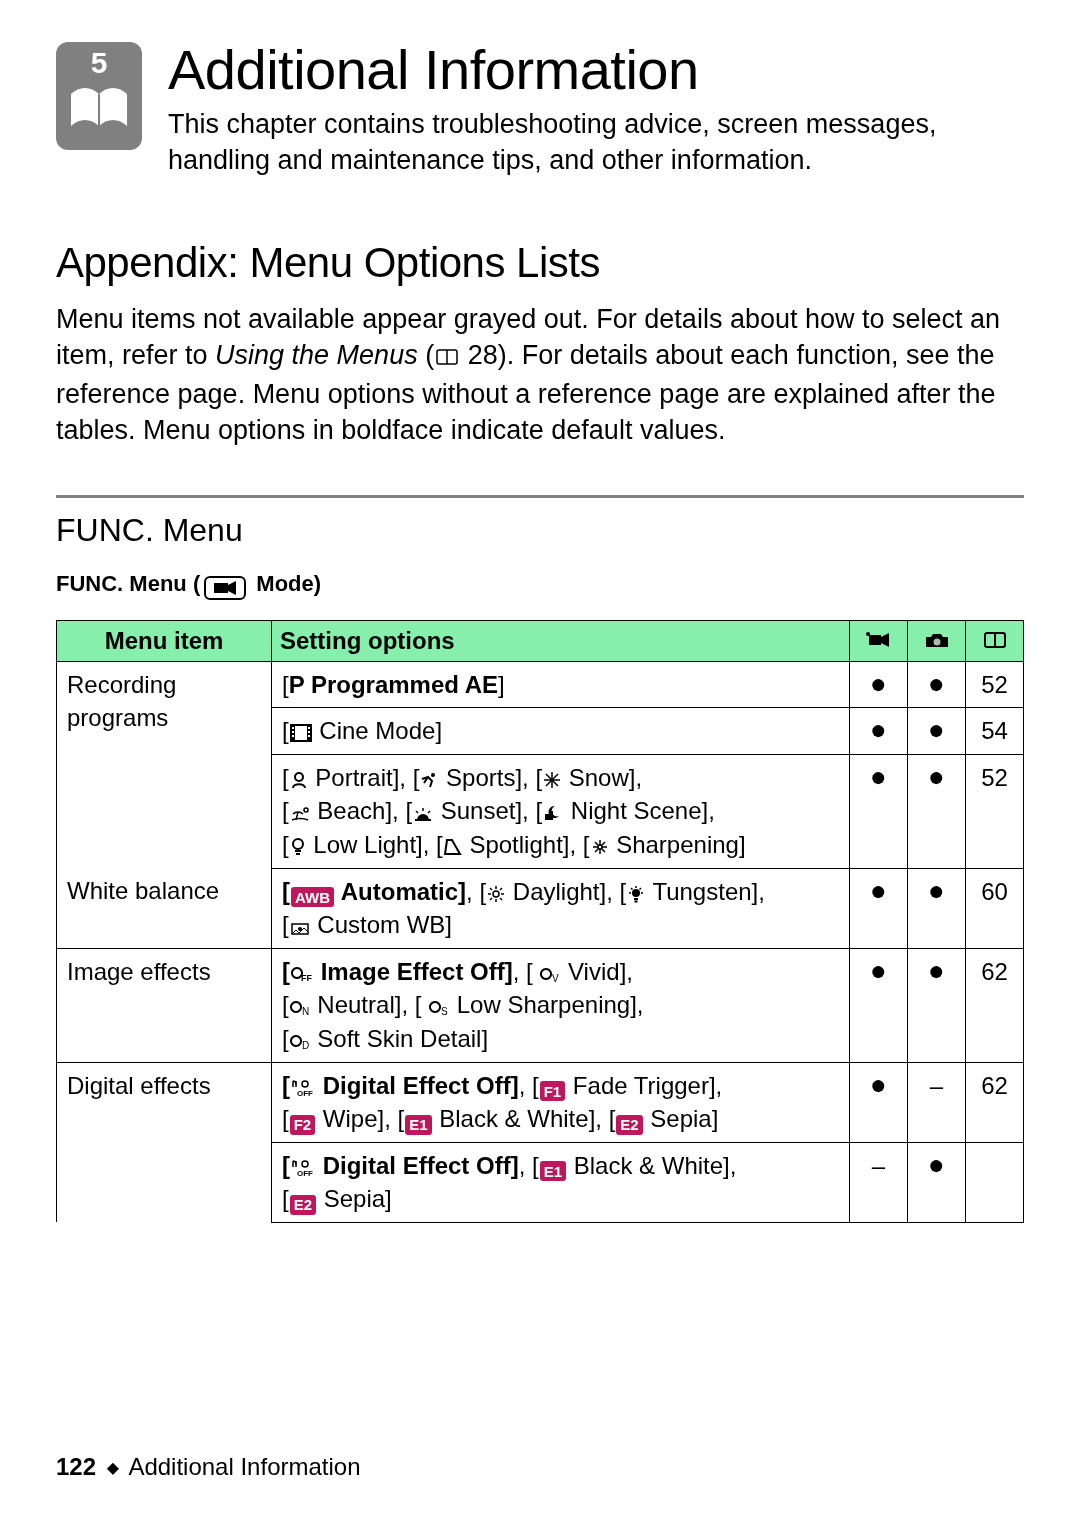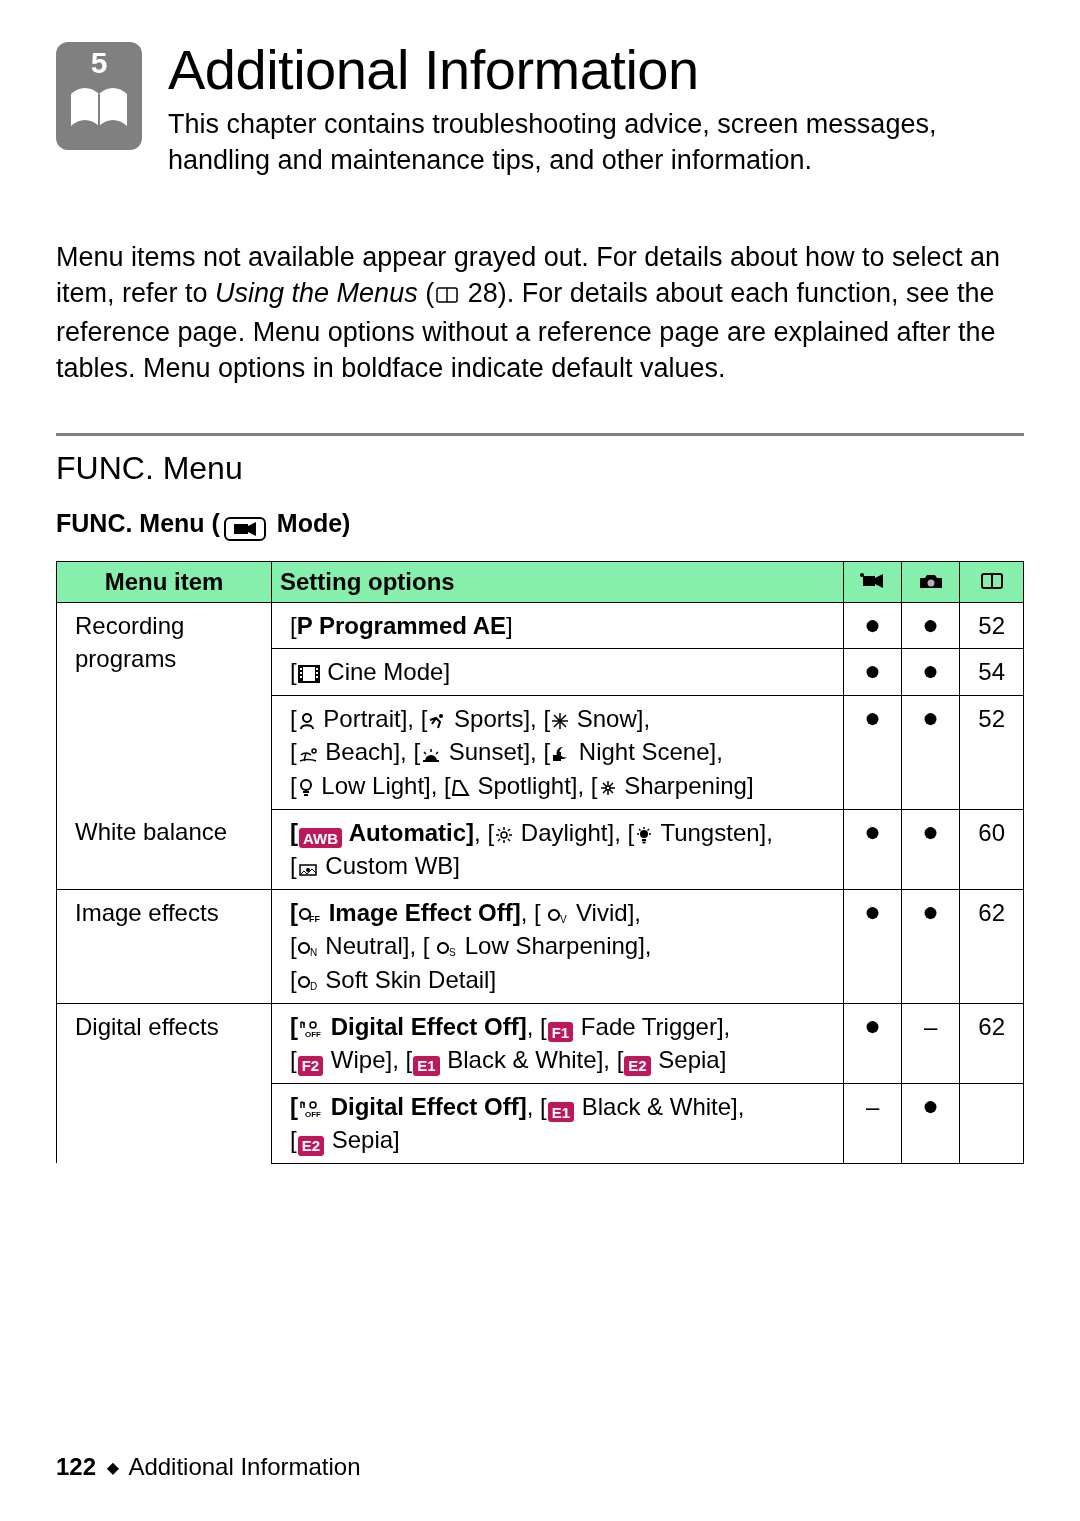--- a/index.html
+++ b/index.html
@@ -84,21 +84,21 @@
     margin-bottom: 14px;
   }
   h3.subsection {
     margin: 0 0 22px 0;
     font-family: "Helvetica Neue", Arial, sans-serif;
     font-stretch: condensed;
     font-weight: 400;
     font-size: 32px;
   }
   .mode-line {
-    font-size: 25px;
+    font-size: 22px;
     font-weight: 700;
     margin-bottom: 20px;
   }
   .mode-line .mode-badge {
     display: inline-flex;
     align-items: center;
     justify-content: center;
     vertical-align: -4px;
     border: 2px solid #000;
     border-radius: 6px;
@@ -126,21 +126,21 @@
   }
   table.menu-table th.col-item { text-align: center; width: 215px; }
   table.menu-table th.col-opts { text-align: left; }
   table.menu-table th.col-ico { width: 58px; }
   table.menu-table th.col-page { width: 58px; }
 
   table.menu-table td {
     border-left: 1px solid #000;
     border-right: 1px solid #000;
     border-bottom: 1px solid #000;
-    padding: 6px 18px;
+    padding: 6px 10px;
     vertical-align: top;
     line-height: 1.4;
   }
   table.menu-table td.center { text-align: center; vertical-align: top; }
   table.menu-table tr.last-row td { border-bottom: 1px solid #000; }
   table.menu-table td.noborder-bottom { border-bottom: none; }
 
   .dot { font-size: 28px; line-height: 1; }
   .dash { font-size: 24px; }
 
@@ -194,20 +194,21 @@
           <path d="M32 12 L 32 44" stroke="#808080" stroke-width="2"></path>
         </svg>
       </span>
     </div>
     <div class="chapter-text">
       <h1 class="chapter-title">Additional Information</h1>
       <div class="chapter-desc">This chapter contains troubleshooting advice, screen messages, handling and maintenance tips, and other information.</div>
     </div>
   </div>
 
+  <h2 class="section-title">Appendix: Menu Options Lists</h2>
   <div class="section-desc">
     <span>Menu items not available appear grayed out. For details about how to select an item, refer to </span><span class="italic">Using the Menus</span><span> (</span><span class="xref-icon">
       <svg width="22" height="18" viewBox="0 0 22 18">
           <rect x="1" y="2" width="20" height="14" rx="2" fill="none" stroke="#000" stroke-width="1.5"></rect>
           <line x1="11" y1="2" x2="11" y2="16" stroke="#000" stroke-width="1.5"></line>
         </svg>
     </span>&nbsp;<span>28</span><span>). For details about each function, see the reference page. Menu options without a reference page are explained after the tables. Menu options in boldface indicate default values.</span>
   </div>
 
   <div class="section-rule"></div>

